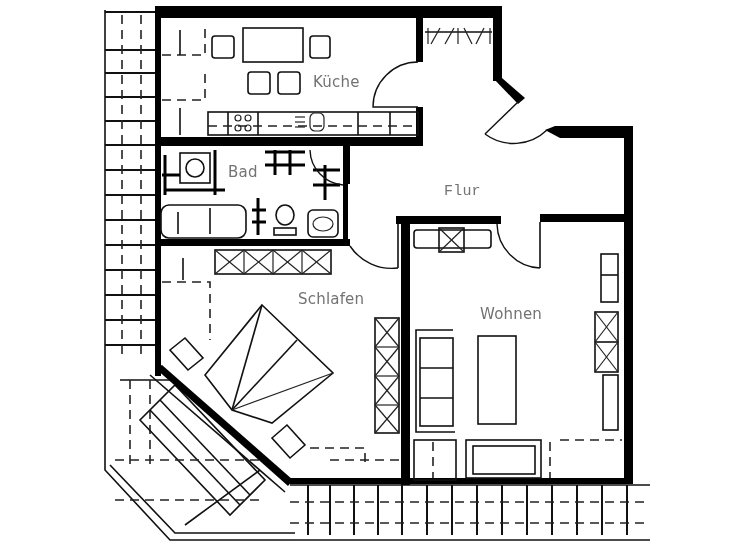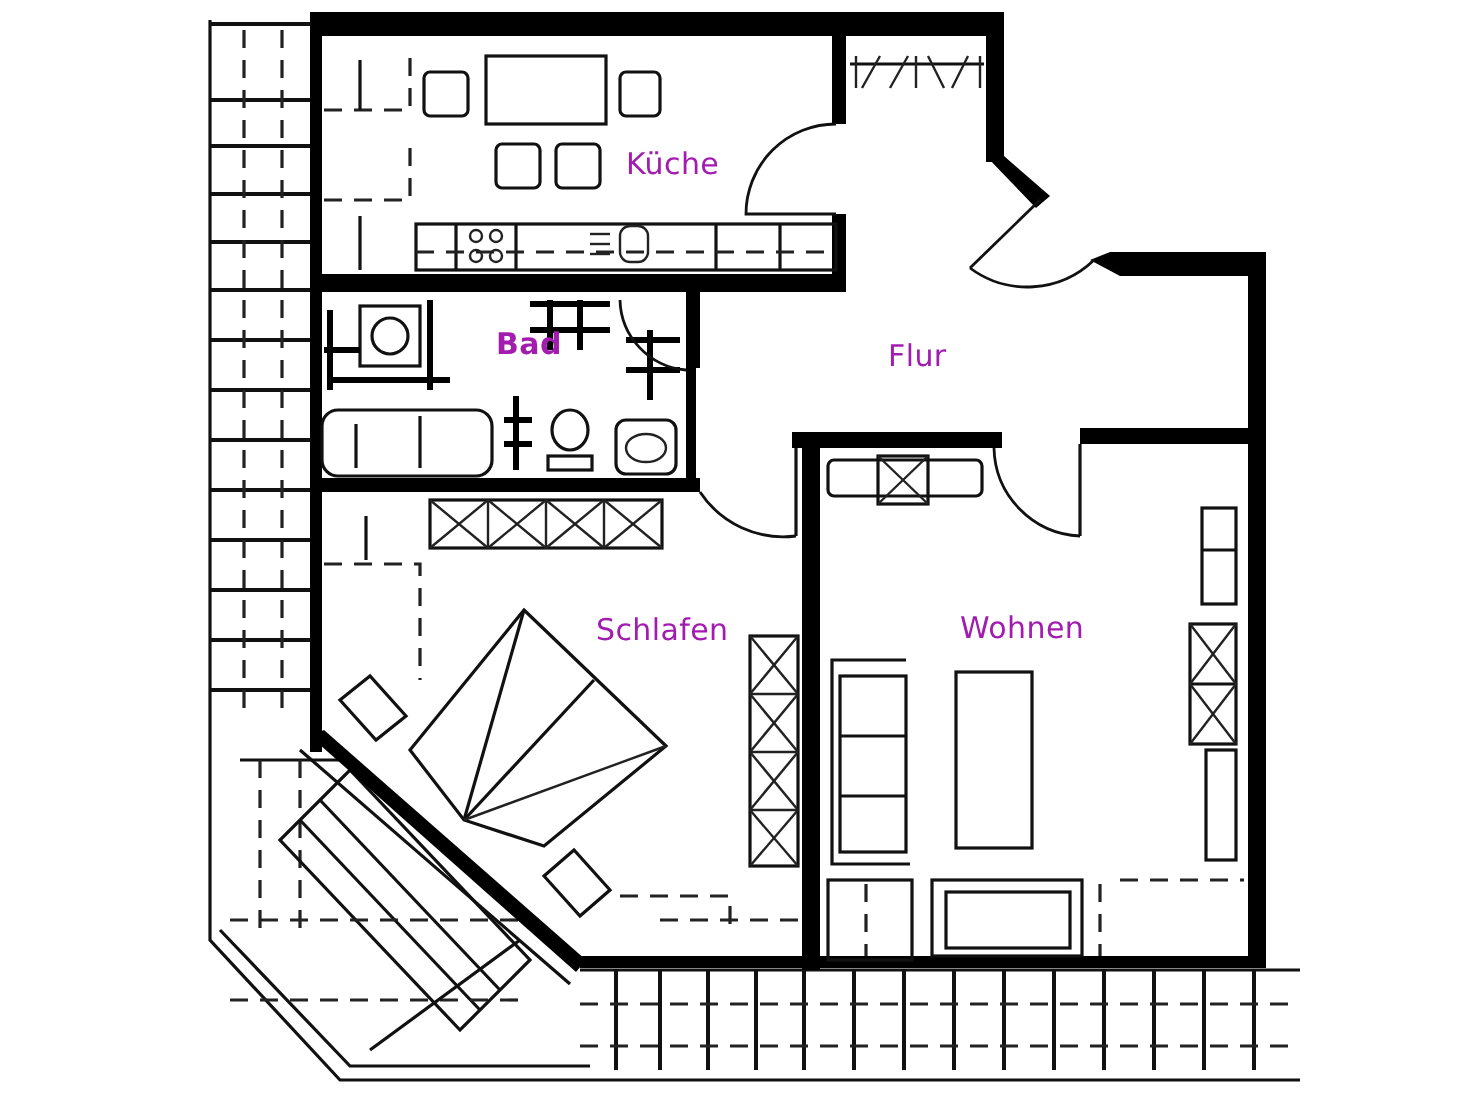--- a/index.html
+++ b/index.html
@@ -2,21 +2,21 @@
 <html><head>
   <meta charset="utf-8">
   <style>
     html, body { margin: 0; padding: 0; background: #ffffff; }
     body { width: 735px; height: 552px; overflow: hidden; position: relative; }
     .plan { position: absolute; left: 0; top: 0; width: 735px; height: 552px; }
     .room-label {
       position: absolute;
       font-family: "DejaVu Sans", sans-serif;
       font-size: 15px;
-      color: #a21caf;
+      color: #737373;
       white-space: nowrap;
       letter-spacing: 0.2px;
     }
     svg .wall { fill: #000; }
     svg .line { stroke: #111; stroke-width: 1.6; fill: none; }
     svg .thin { stroke: #222; stroke-width: 1.2; fill: none; }
     svg .dash { stroke: #222; stroke-width: 1.6; fill: none; stroke-dasharray: 9 6; }
     svg .tile { stroke: #111; stroke-width: 2; fill: none; }
     svg .door { stroke: #111; stroke-width: 1.4; fill: none; }
     svg .mid { stroke: #000; stroke-width: 3; fill: none; }
@@ -270,17 +270,17 @@
       <rect class="line" x="466" y="440" width="75" height="38"></rect>
       <rect class="line" x="473" y="446" width="62" height="28"></rect>
       <line class="dash" x1="433" y1="442" x2="433" y2="478"></line>
       <line class="dash" x1="550" y1="442" x2="550" y2="478"></line>
       <line class="dash" x1="560" y1="440" x2="622" y2="440"></line>
     </g>
   </svg>
 
   
   <span class="room-label" style="left:313px; top:73px;">Küche</span>
-  <span class="room-label" style="left:248px; top:163px;font-weight:bold;">Bad</span>
-  <span class="room-label" style="left:444px; top:169px;">Flur</span>
-  <span class="room-label" style="left:298px; top:306px;">Schlafen</span>
+  <span class="room-label" style="left:228px; top:163px;">Bad</span>
+  <span class="room-label" style="left:444px; top:183px;font-family:Liberation Mono, monospace;">Flur</span>
+  <span class="room-label" style="left:298px; top:290px;">Schlafen</span>
   <span class="room-label" style="left:480px; top:305px;">Wohnen</span>
 </div>
 
 </body></html>

